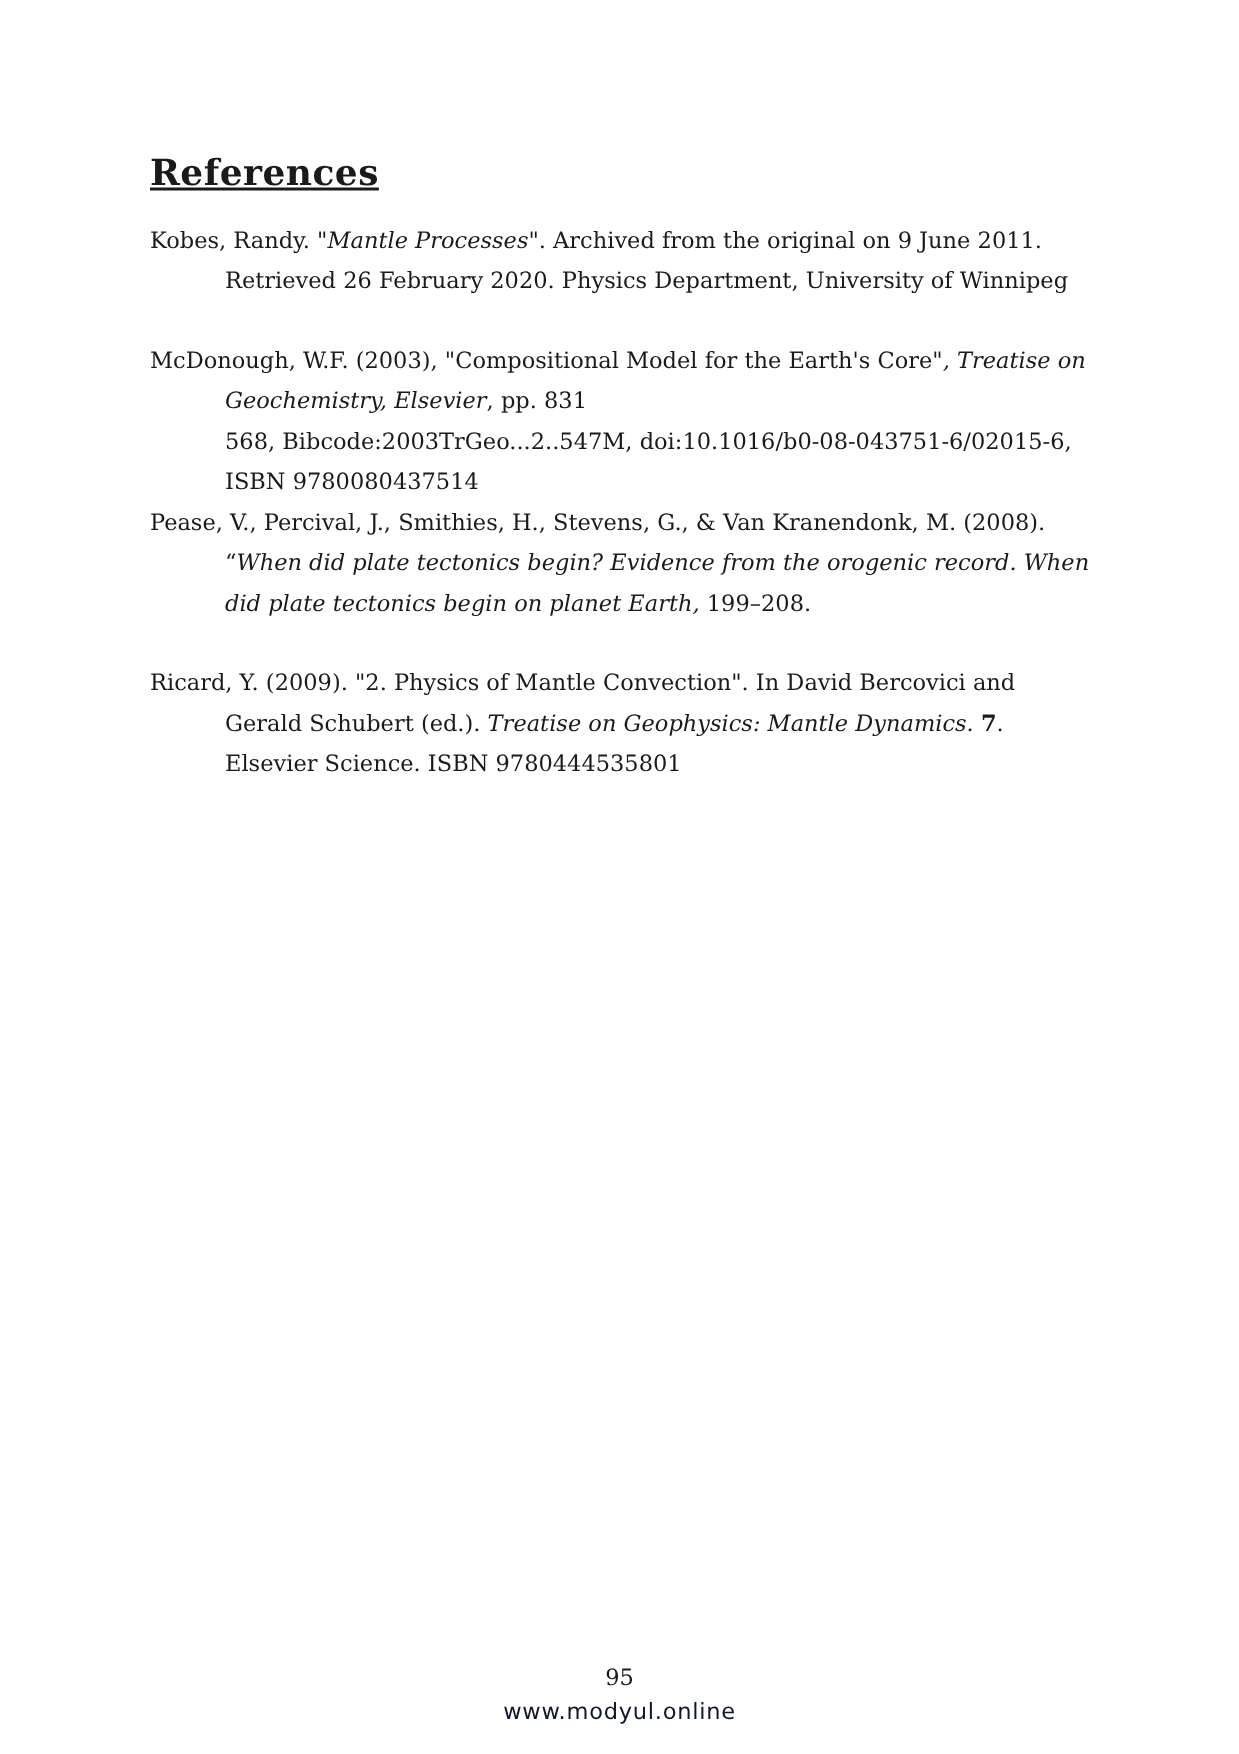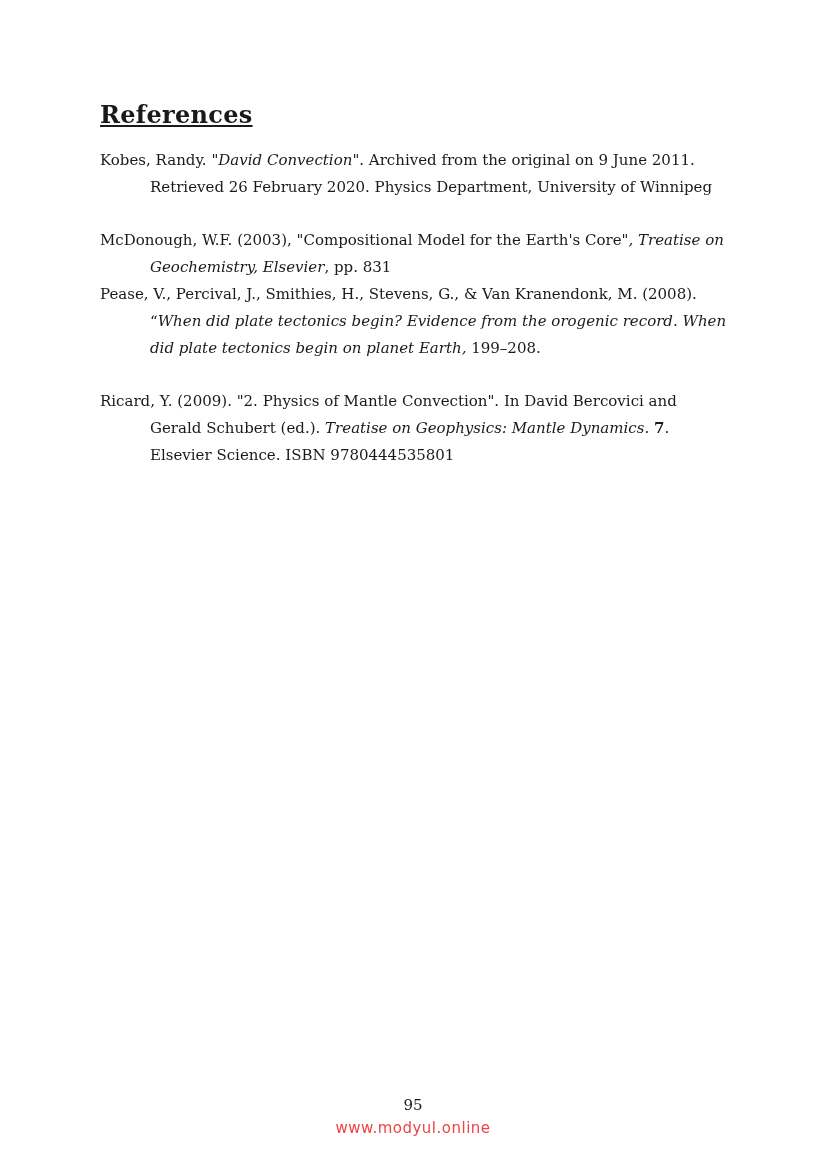--- a/index.html
+++ b/index.html
@@ -40,45 +40,45 @@
   .run-b { font-weight: bold; }
   .run-link {
     color: inherit;
     text-decoration: underline;
     word-break: break-all;
   }
   .footer {
     position: absolute;
     left: 0;
     right: 0;
-    bottom: 32px;
+    bottom: 19px;
     text-align: center;
   }
   .pagenum {
     font-size: 15px;
     color: #1a1a1a;
   }
   .watermark {
     margin-top: 5px;
     font-family: "DejaVu Sans", "Liberation Sans", sans-serif;
     font-size: 15px;
-    color: #ef4444;
+    color: #0f172a;
     letter-spacing: 0.5px;
   }
 </style>
 </head>
 <body>
 
 <div class="page">
 
   <h1 class="heading">References</h1>
 
   <div class="refs">
-    <p class="ref"><span class="run-n">Kobes, Randy. "</span><span class="run-i">David Convection</span><span class="run-n">". Archived from the original on 9 June 2011. Retrieved 26 February 2020. Physics Department, University of Winnipeg</span></p>
-    <p class="ref tight"><span class="run-n">McDonough, W.F. (2003), "Compositional Model for the Earth's Core</span><span class="run-i">", Treatise on Geochemistry, Elsevier</span><span class="run-n">, pp. 831</span><br></p>
+    <p class="ref"><span class="run-n">Kobes, Randy. "</span><span class="run-i">Mantle Processes</span><span class="run-n">". Archived from the original on 9 June 2011. Retrieved 26 February 2020. Physics Department, University of Winnipeg</span></p>
+    <p class="ref tight"><span class="run-n">McDonough, W.F. (2003), "Compositional Model for the Earth's Core</span><span class="run-i">", Treatise on Geochemistry, Elsevier</span><span class="run-n">, pp. 831</span><br><span class="run-n">568, Bibcode:2003TrGeo...2..547M, doi:10.1016/b0-08-043751-6/02015-6, ISBN 9780080437514</span></p>
     <p class="ref"><span class="run-n">Pease, V., Percival, J., Smithies, H., Stevens, G., &amp; Van Kranendonk, M. (2008). “</span><span class="run-i">When did plate tectonics begin? Evidence from the orogenic record. When did plate tectonics begin on planet Earth,</span><span class="run-n"> 199–208.</span></p>
     <p class="ref"><span class="run-n">Ricard, Y. (2009). "2. Physics of Mantle Convection". In David Bercovici and Gerald Schubert (ed.). </span><span class="run-i">Treatise on Geophysics: Mantle Dynamics.</span><span class="run-n"> </span><span class="run-b">7</span><span class="run-n">. Elsevier Science. ISBN 9780444535801</span></p>
   </div>
 
   <div class="footer">
     <div class="pagenum">95</div>
     <div class="watermark">www.modyul.online</div>
   </div>
 
 </div>

